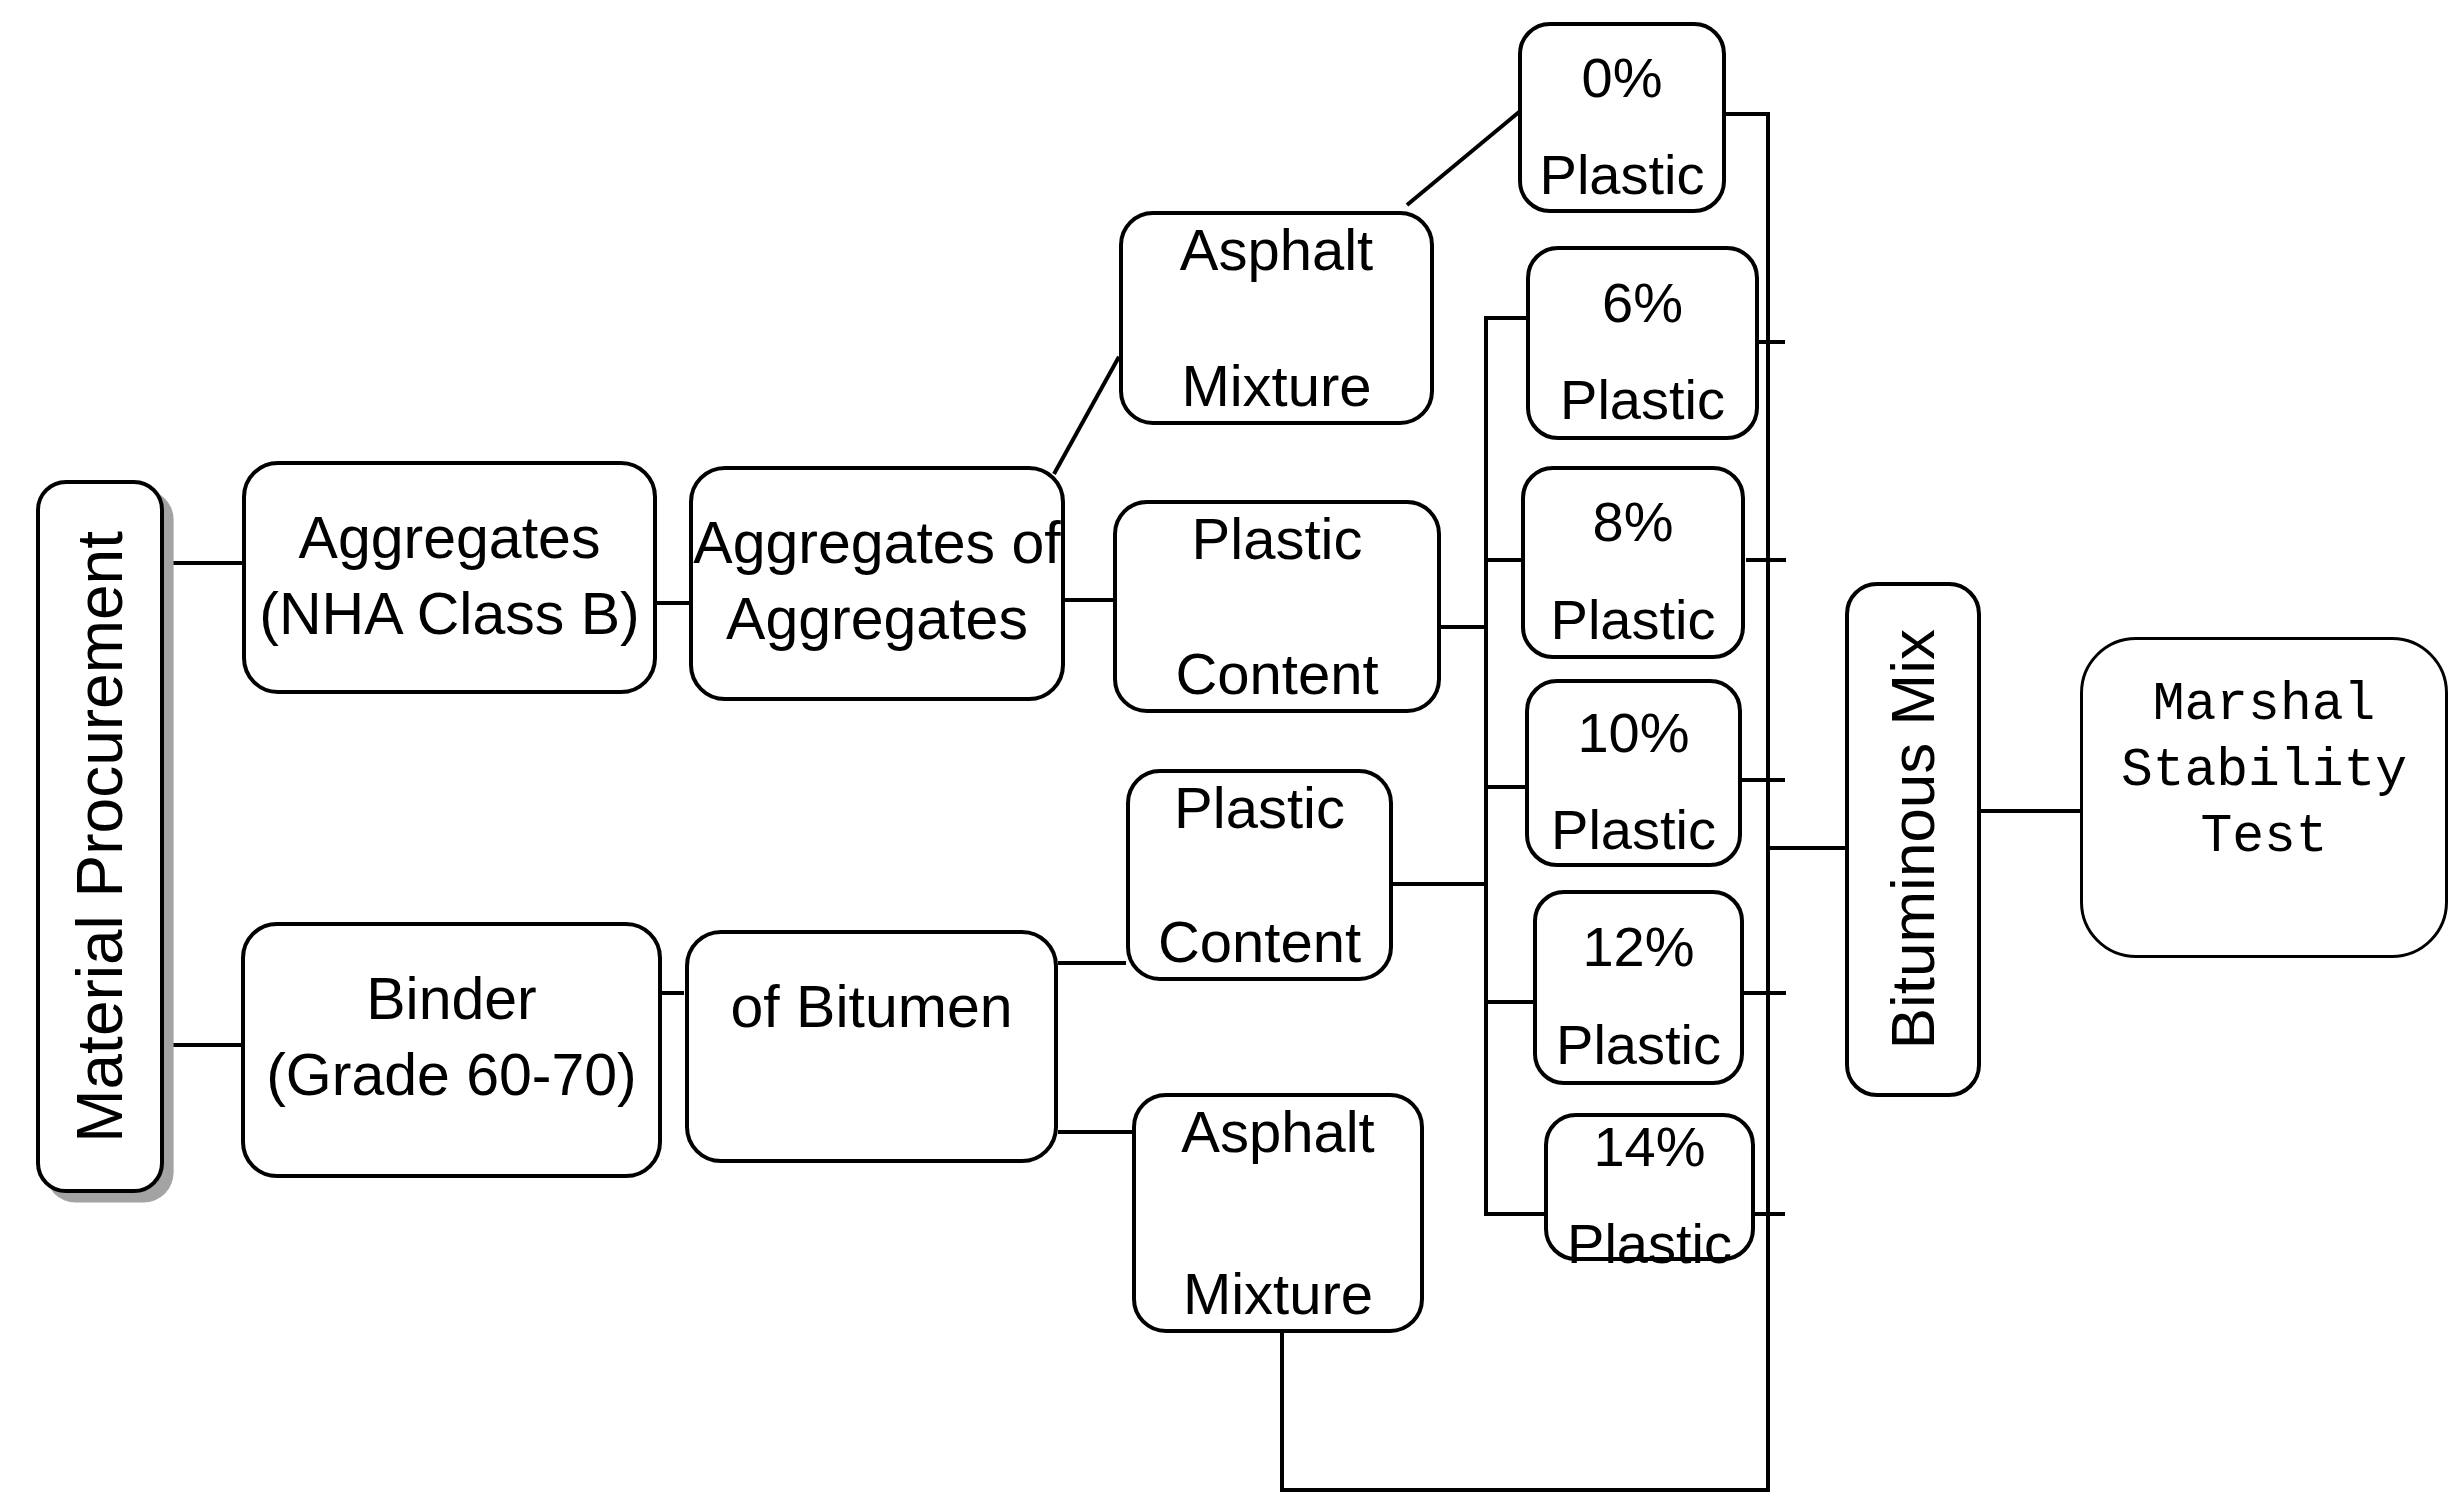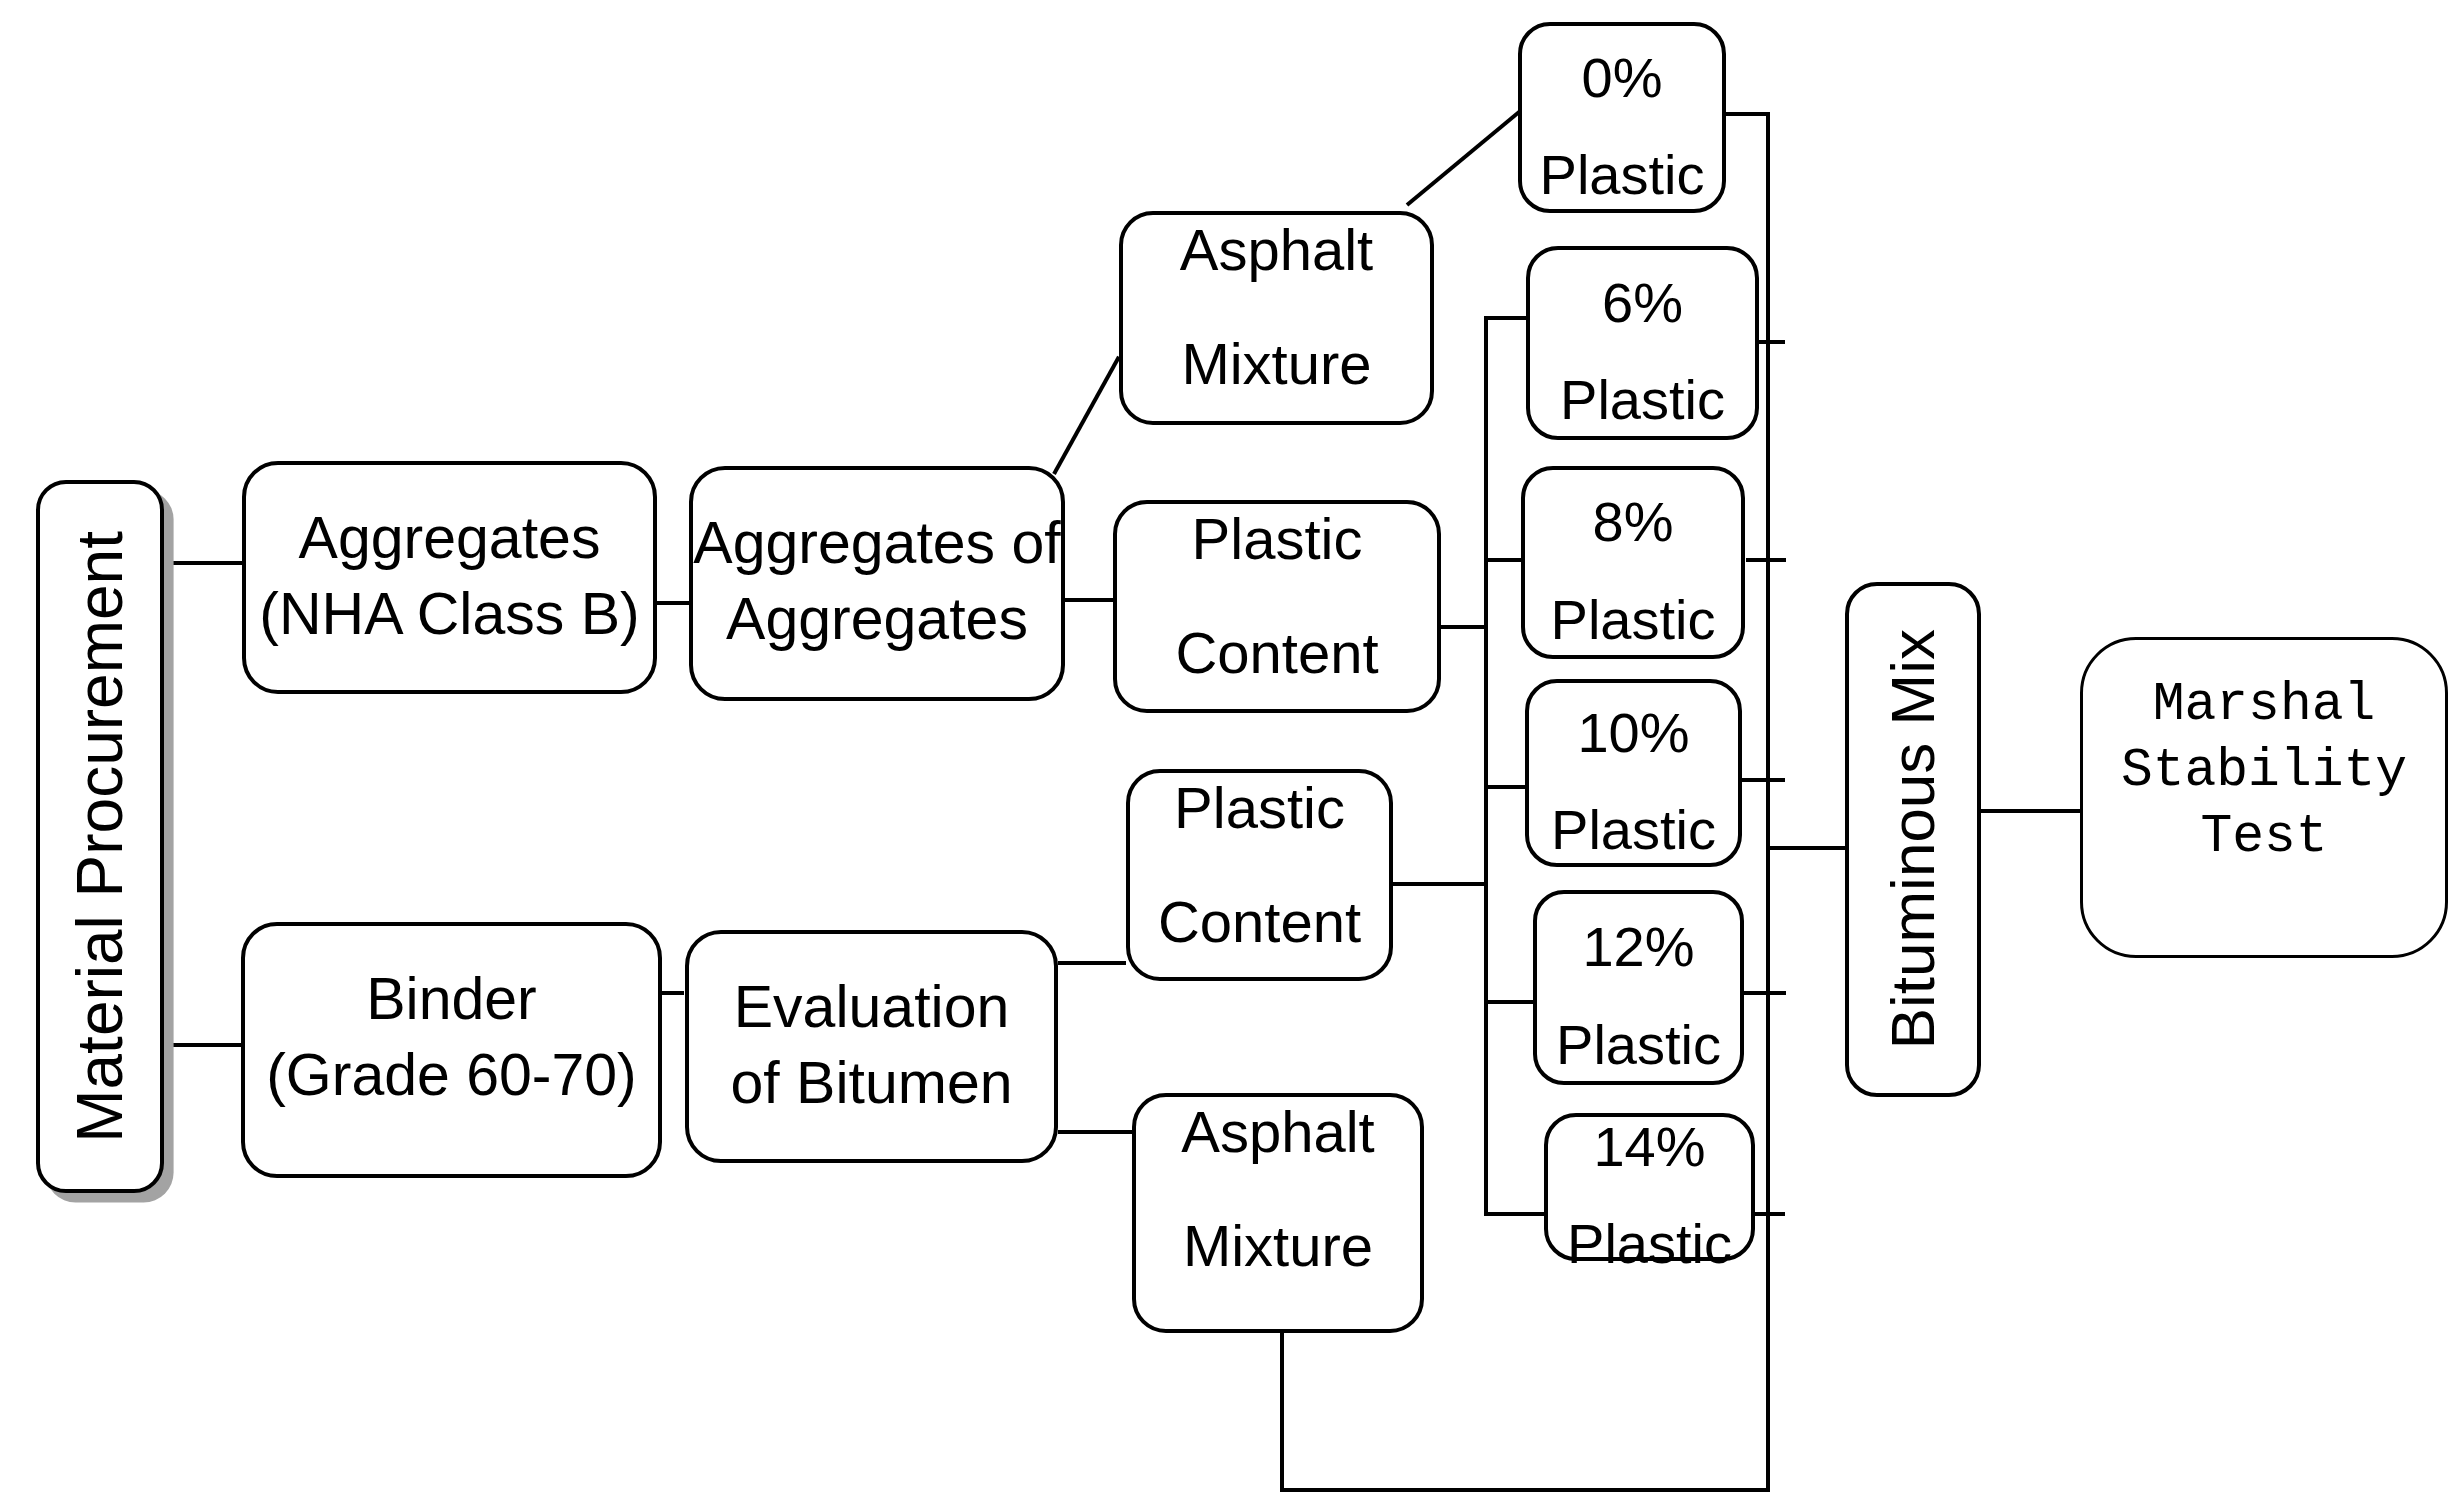--- a/index.html
+++ b/index.html
@@ -20,21 +20,21 @@
     box-sizing: border-box;
     display: flex;
     flex-direction: column;
     align-items: center;
     text-align: center;
     line-height: 1.2;
   }
   
   .tight { justify-content: flex-start; padding-top: 35px; font-size: 59px; line-height: 76px; }
   
-  .spread { justify-content: flex-start; row-gap: 44px; font-size: 58px; }
+  .spread { justify-content: space-between; row-gap: 44px; font-size: 58px; }
   
   .pct { justify-content: center; padding-top: 16px; row-gap: 30px; font-size: 56px; }
   
   .topline { justify-content: flex-start; padding-top: 32px; font-size: 53px; line-height: 66px; border-radius: 56px; border-width: 3.2px; font-family: Liberation Mono, monospace; }
   
   .vbox { justify-content: center; }
   .v-label {
     writing-mode: vertical-rl;
     transform: rotate(180deg);
     white-space: nowrap;
@@ -95,21 +95,20 @@
     <span>Binder</span>
     <span>(Grade 60-70)</span>
   </div>
 
   <div class="box tight" style="left:689px; top:466px; width:376px; height:235px;">
     <span>Aggregates of</span>
     <span>Aggregates</span>
   </div>
 
   <div class="box tight" style="left:685px; top:930px; width:373px; height:233px;">
-    <span>Evaluation</span>
     <span>of Bitumen</span>
   </div>
 
   <div class="box spread" style="left:1119px; top:211px; width:315px; height:214px; border-radius:34px;">
     <span>Asphalt</span>
     <span>Mixture</span>
   </div>
 
   <div class="box spread" style="left:1113px; top:500px; width:328px; height:213px; border-radius:34px;">
     <span>Plastic</span>

